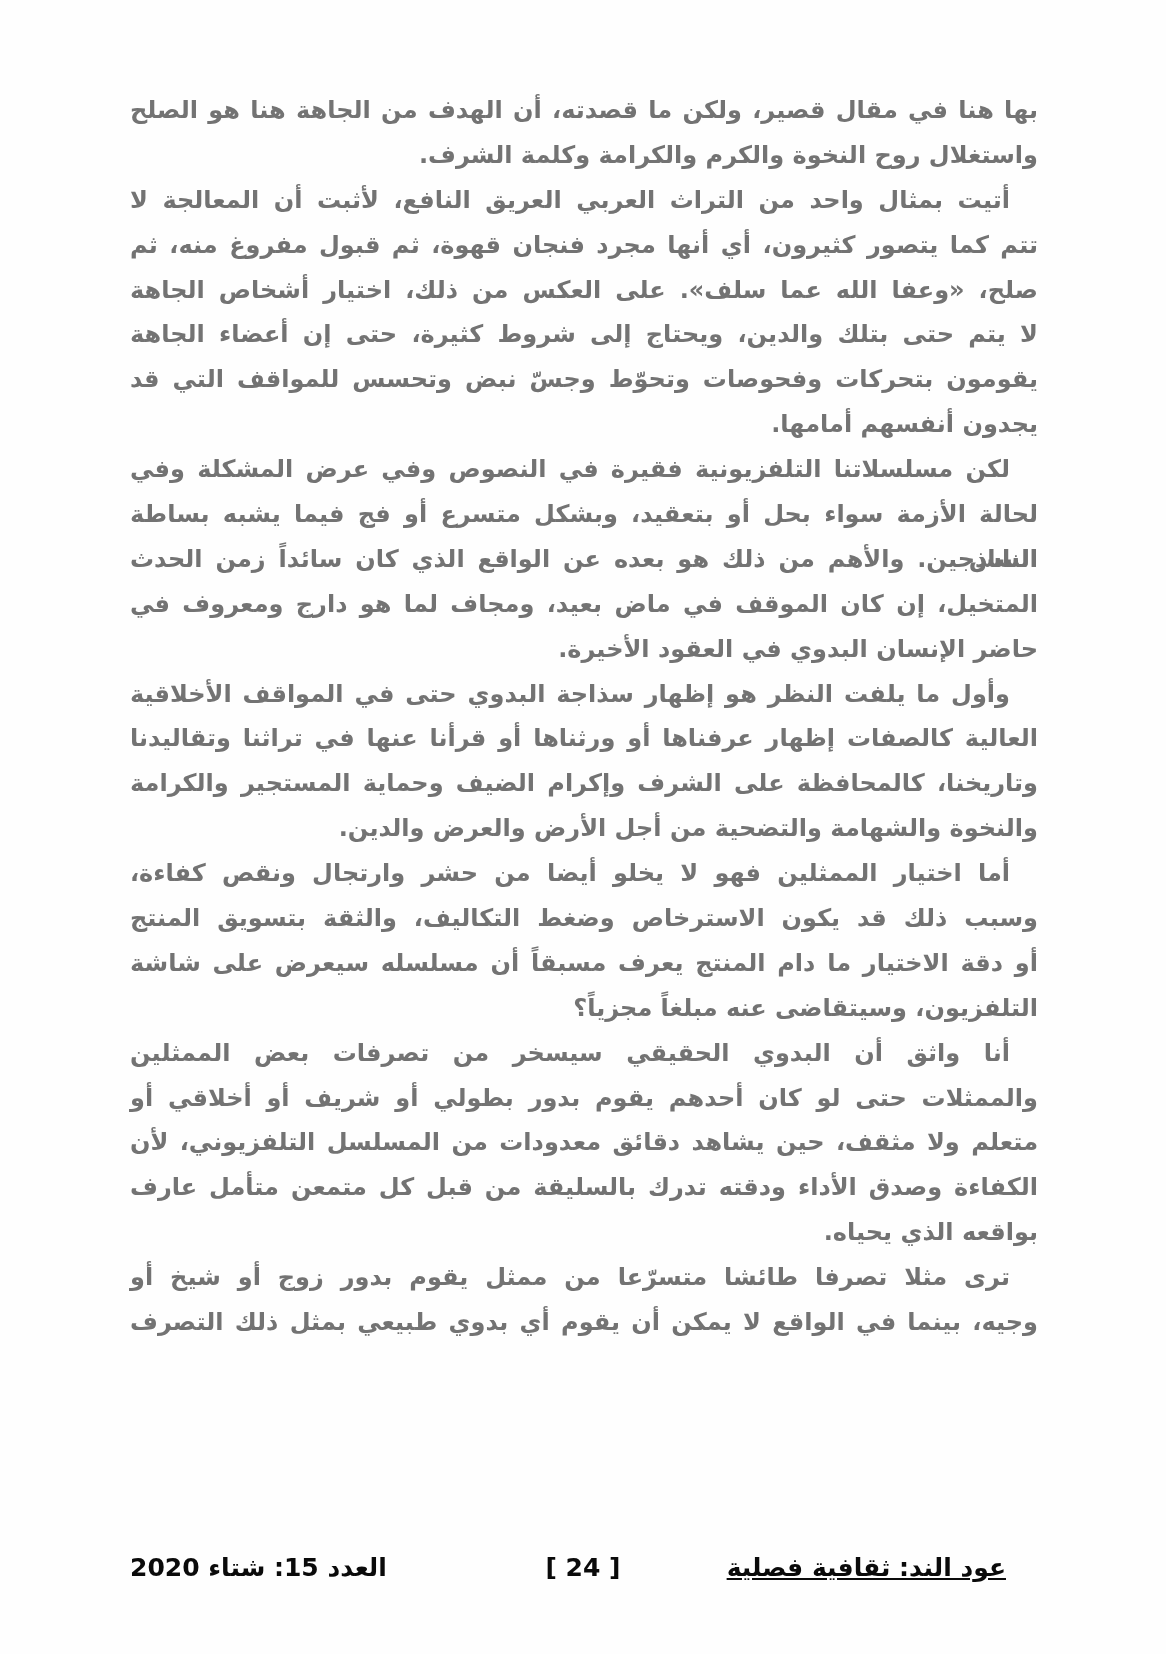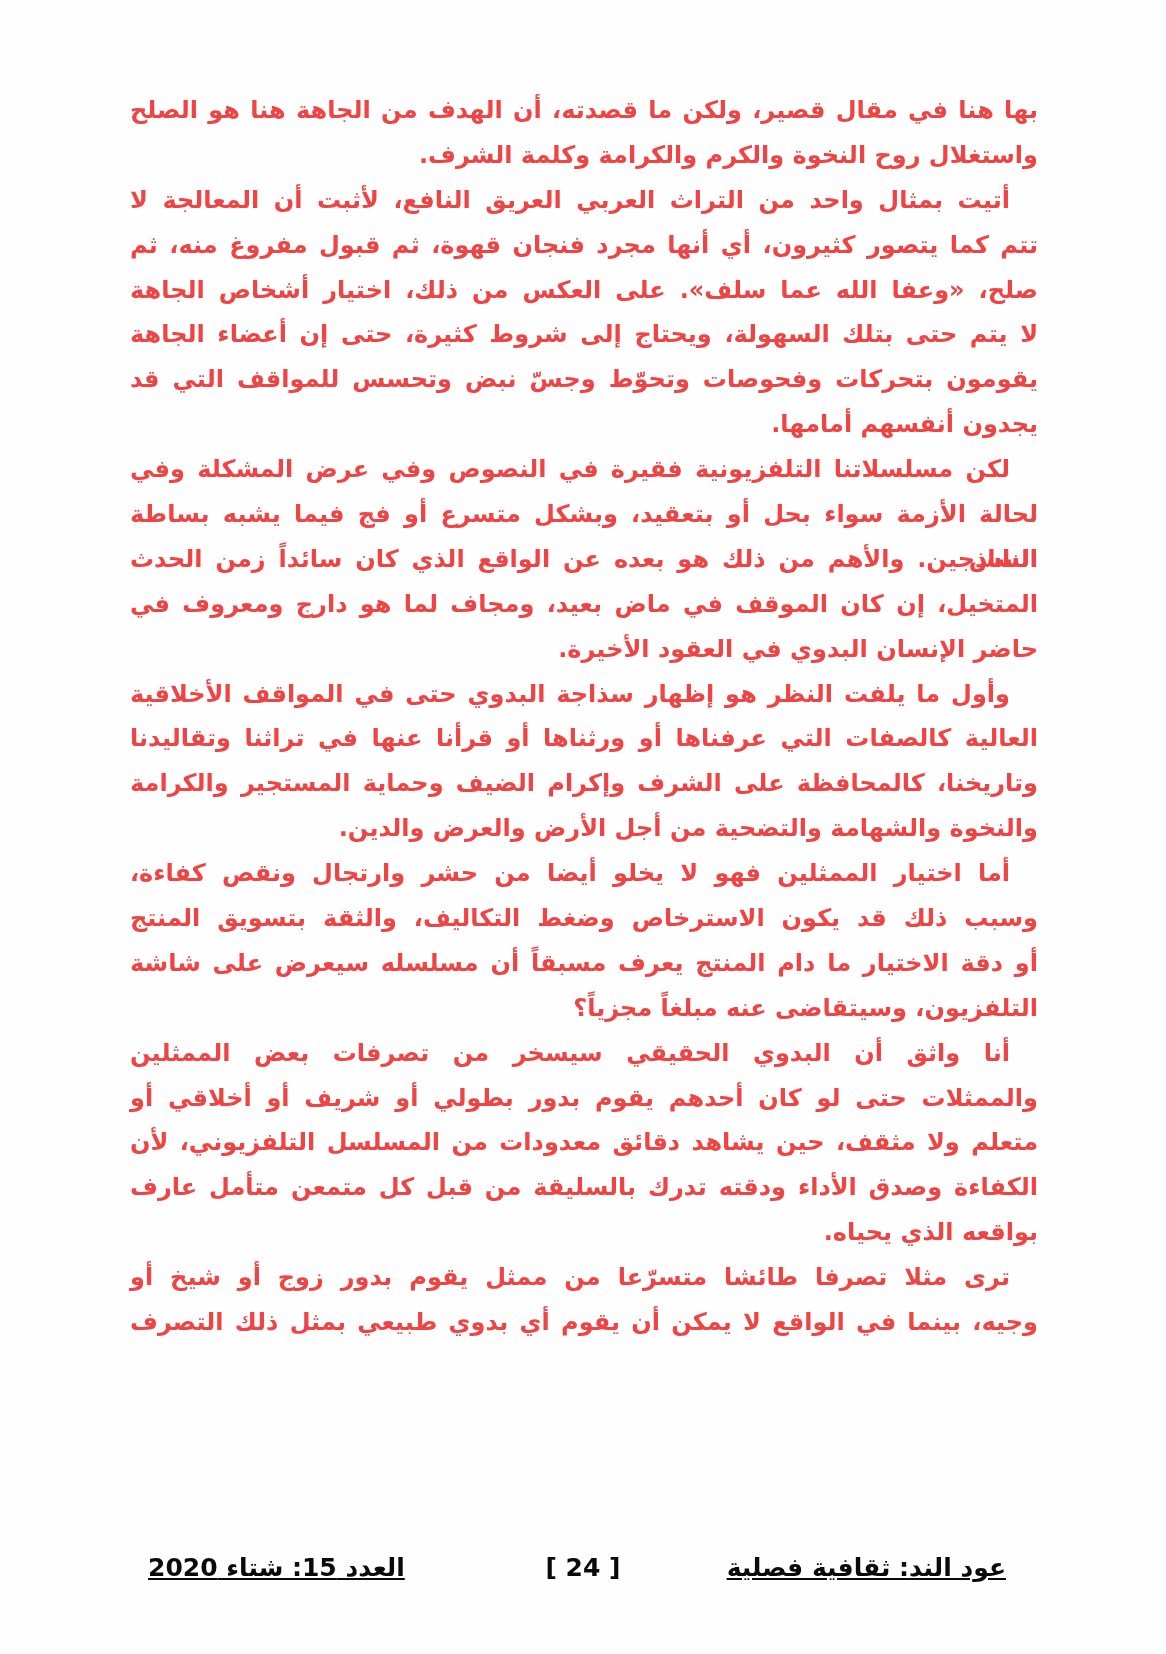--- a/index.html
+++ b/index.html
@@ -18,21 +18,21 @@
     overflow: hidden;
   }
   .article {
     position: absolute;
     top: 88px;
     right: 128px;
     left: 130px;
     direction: rtl;
     font-size: 24px;
     font-weight: bold;
-    color: #ef4444;
+    color: #737373;
   }
   .para {
     margin: 0;
     padding: 0;
   }
   .line {
     line-height: 44.9px;
     height: 44.9px;
     white-space: nowrap;
     direction: rtl;
@@ -69,52 +69,51 @@
   }
   .footer-pagenum {
     position: absolute;
     left: 50%;
     transform: translateX(-50%);
     top: 0;
     direction: ltr;
   }
   .footer-issue {
     position: absolute;
-    left: 148px;
+    left: 130px;
     top: 0;
-    text-decoration: underline;
   }
 </style>
 </head>
 <body>
 
 <div class="page">
   <div class="article">
       <div class="para">
         <div class="line line-just">بها هنا في مقال قصير، ولكن ما قصدته، أن الهدف من الجاهة هنا هو الصلح</div>
         <div class="line line-end">واستغلال روح النخوة والكرم والكرامة وكلمة الشرف.</div>
       </div>
       <div class="para">
         <div class="line line-just line-indent">أتيت بمثال واحد من التراث العربي العريق النافع، لأثبت أن المعالجة لا</div>
         <div class="line line-just">تتم كما يتصور كثيرون، أي أنها مجرد فنجان قهوة، ثم قبول مفروغ منه، ثم</div>
         <div class="line line-just">صلح، «وعفا الله عما سلف». على العكس من ذلك، اختيار أشخاص الجاهة</div>
-        <div class="line line-just">لا يتم حتى بتلك السهولة، ويحتاج إلى شروط كثيرة، حتى إن أعضاء الجاهة</div>
+        <div class="line line-just">لا يتم حتى بتلك والدين، ويحتاج إلى شروط كثيرة، حتى إن أعضاء الجاهة</div>
         <div class="line line-just">يقومون بتحركات وفحوصات وتحوّط وجسّ نبض وتحسس للمواقف التي قد</div>
         <div class="line line-end">يجدون أنفسهم أمامها.</div>
       </div>
       <div class="para">
         <div class="line line-just line-indent">لكن مسلسلاتنا التلفزيونية فقيرة في النصوص وفي عرض المشكلة وفي</div>
         <div class="line line-just">لحالة الأزمة سواء بحل أو بتعقيد، وبشكل متسرع أو فج فيما يشبه بساطة الناس</div>
         <div class="line line-just">الساذجين. والأهم من ذلك هو بعده عن الواقع الذي كان سائداً زمن الحدث</div>
         <div class="line line-just">المتخيل، إن كان الموقف في ماض بعيد، ومجاف لما هو دارج ومعروف في</div>
         <div class="line line-end">حاضر الإنسان البدوي في العقود الأخيرة.</div>
       </div>
       <div class="para">
         <div class="line line-just line-indent">وأول ما يلفت النظر هو إظهار سذاجة البدوي حتى في المواقف الأخلاقية</div>
-        <div class="line line-just">العالية كالصفات التي عرفناها أو ورثناها أو قرأنا عنها في تراثنا وتقاليدنا</div>
+        <div class="line line-just">العالية كالصفات إظهار عرفناها أو ورثناها أو قرأنا عنها في تراثنا وتقاليدنا</div>
         <div class="line line-just">وتاريخنا، كالمحافظة على الشرف وإكرام الضيف وحماية المستجير والكرامة</div>
         <div class="line line-end">والنخوة والشهامة والتضحية من أجل الأرض والعرض والدين.</div>
       </div>
       <div class="para">
         <div class="line line-just line-indent">أما اختيار الممثلين فهو لا يخلو أيضا من حشر وارتجال ونقص كفاءة،</div>
         <div class="line line-just">وسبب ذلك قد يكون الاسترخاص وضغط التكاليف، والثقة بتسويق المنتج</div>
         <div class="line line-just">أو دقة الاختيار ما دام المنتج يعرف مسبقاً أن مسلسله سيعرض على شاشة</div>
         <div class="line line-end">التلفزيون، وسيتقاضى عنه مبلغاً مجزياً؟</div>
       </div>
       <div class="para">

